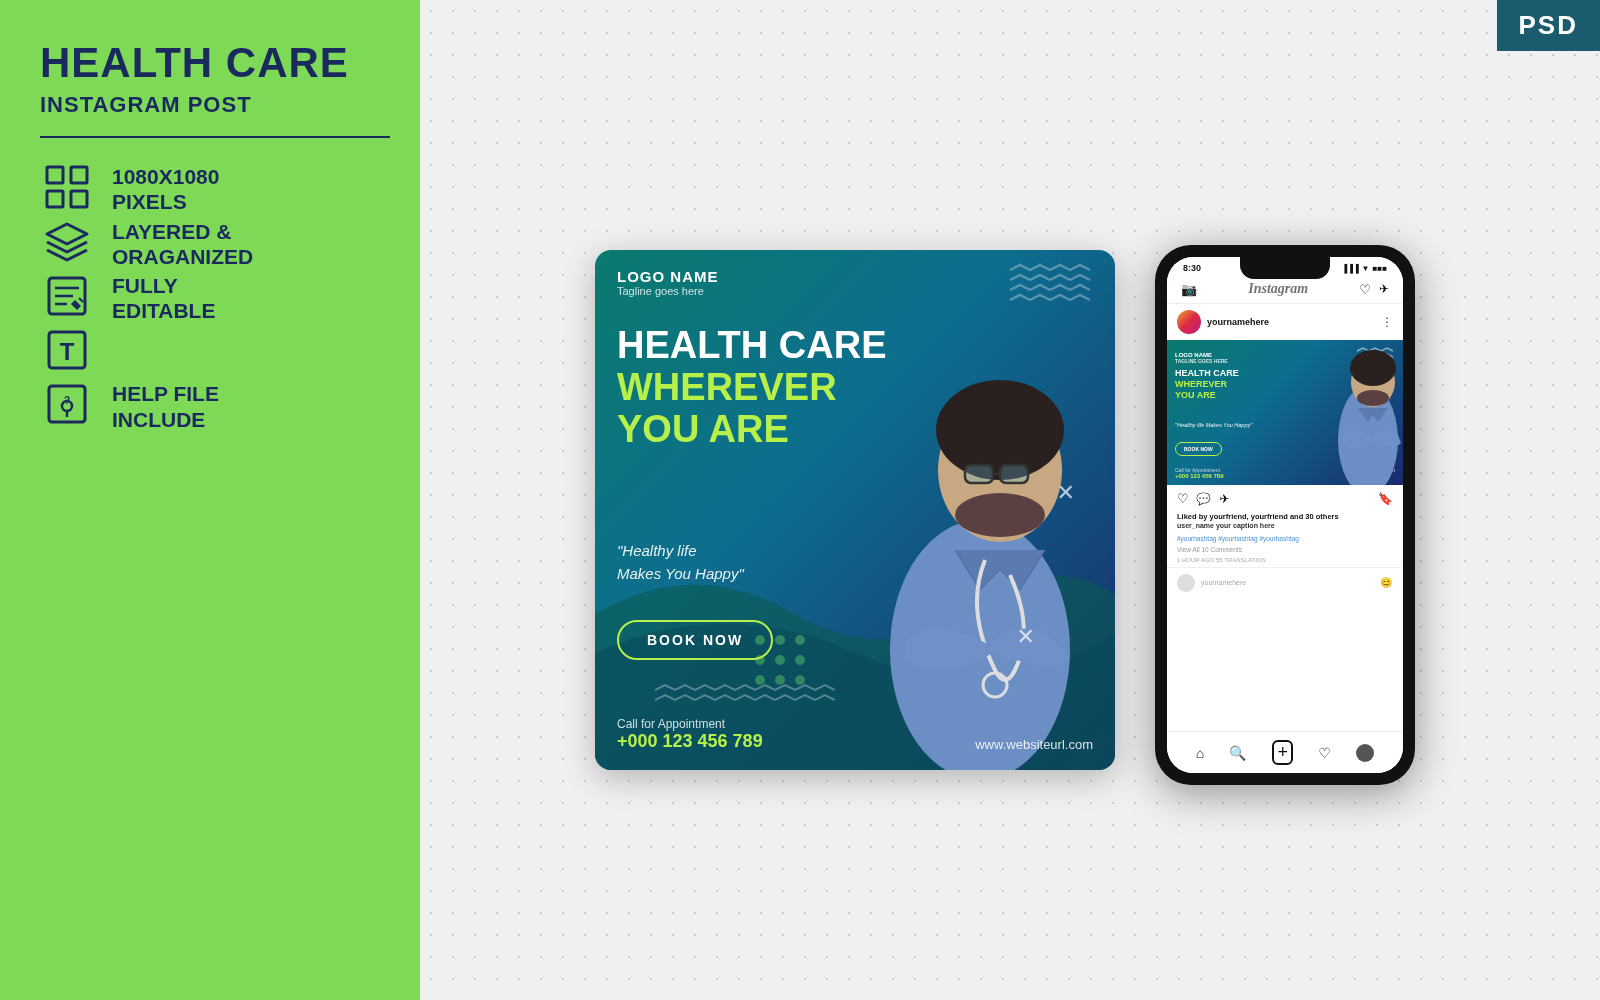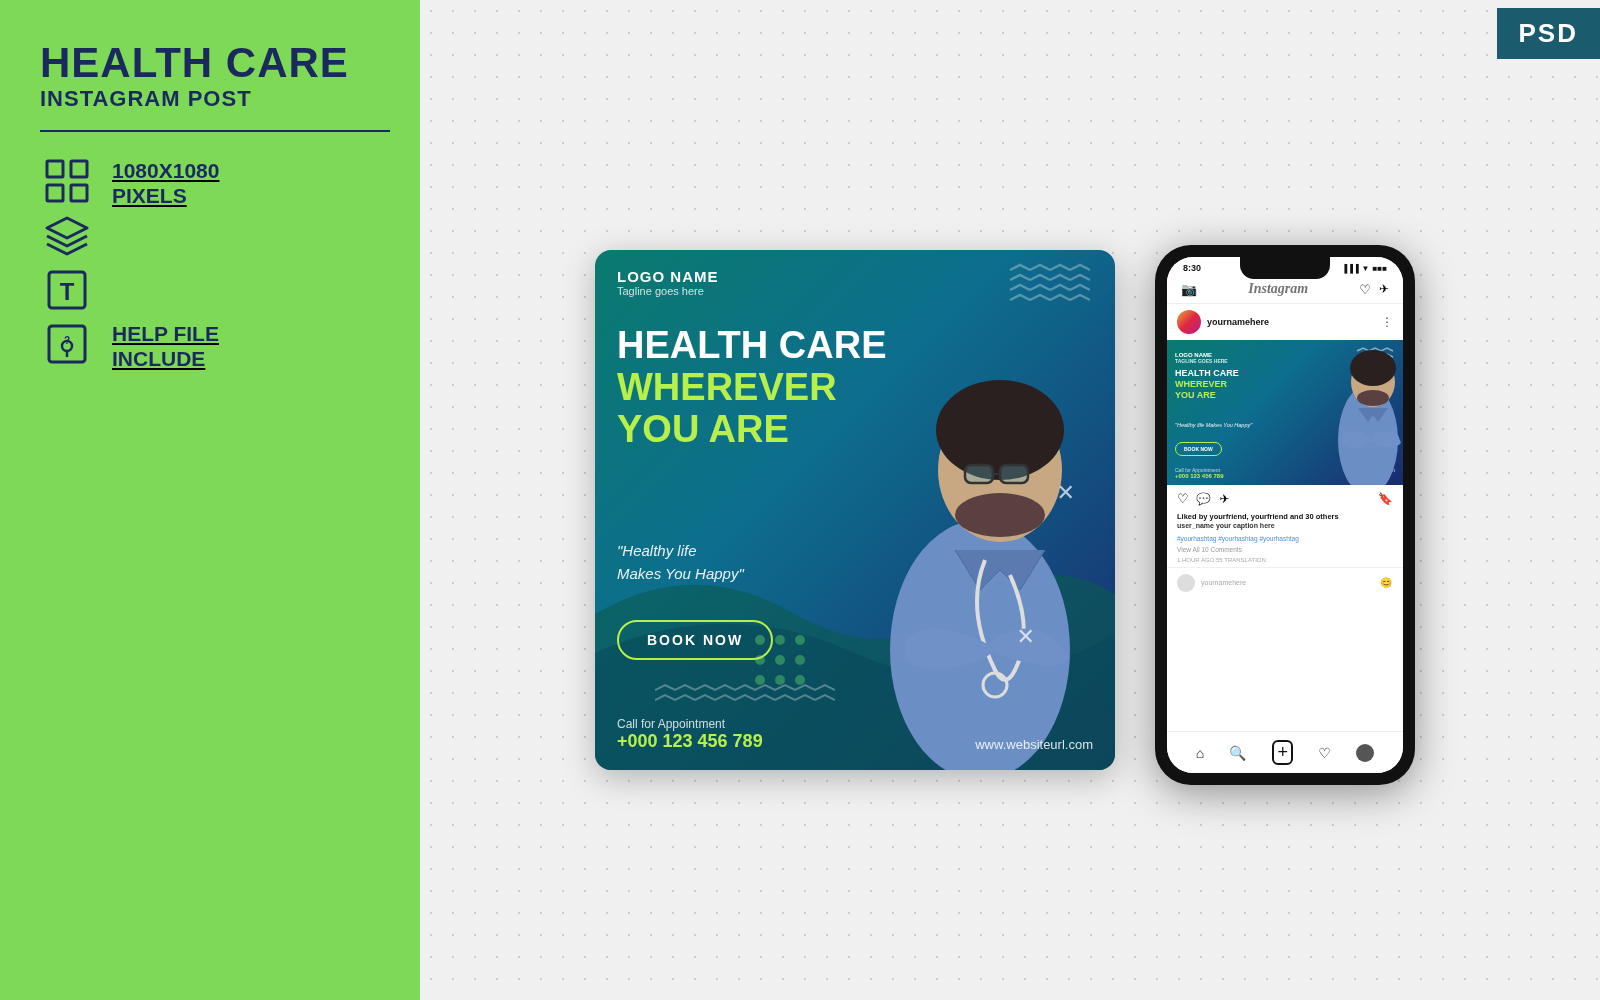--- a/index.html
+++ b/index.html
@@ -28,33 +28,33 @@
       font-weight: 900;
       color: #1a2a5e;
       line-height: 1.1;
       text-transform: uppercase;
       letter-spacing: 1px;
     }
     .sub-title {
       font-size: 22px;
       font-weight: 700;
       color: #1a2a5e;
+      margin-top: 6px;
       text-transform: uppercase;
       letter-spacing: 1px;
     }
     .divider {
       width: 100%;
       height: 2px;
       background: #1a2a5e;
       margin: 18px 0 22px 0;
     }
     .features {
       display: flex;
       flex-direction: column;
-      text-decoration: underline;
     }
     .feature-item {
       display: flex;
       align-items: flex-start;
       gap: 18px;
     }
     .feature-icon {
       width: 54px;
       min-width: 54px;
       height: 54px;
@@ -97,21 +97,21 @@
       display: flex;
       align-items: center;
       justify-content: center;
       gap: 40px;
       padding: 30px 30px 30px 20px;
     }
 
     
     .psd-badge {
       position: absolute;
-      top: 8px;
+      top: 0;
       right: 0;
       background: #1a5c6e;
       color: white;
       font-size: 26px;
       font-weight: 900;
       padding: 10px 22px;
       letter-spacing: 2px;
     }
 
     
@@ -459,22 +459,42 @@
       </div>
 
       <div class="feature-item">
         <div class="feature-icon">
           <svg viewBox="0 0 48 48" fill="none" xmlns="http://www.w3.org/2000/svg">
             <polygon points="24,6 44,16 24,26 4,16" stroke="#1a2a5e" stroke-width="3" fill="none" stroke-linejoin="round"></polygon>
             <polyline points="4,24 24,34 44,24" stroke="#1a2a5e" stroke-width="3" fill="none" stroke-linejoin="round"></polyline>
             <polyline points="4,32 24,42 44,32" stroke="#1a2a5e" stroke-width="3" fill="none" stroke-linejoin="round"></polyline>
           </svg>
         </div>
-      </div>
-
+        <div class="feature-text">
+          <div>LAYERED &amp;</div>
+          <div>ORAGANIZED</div>
+        </div>
+      </div>
+
+      <div class="feature-item">
+        <div class="feature-icon">
+          <svg viewBox="0 0 48 48" fill="none" xmlns="http://www.w3.org/2000/svg">
+            <rect x="6" y="6" width="36" height="36" rx="3" stroke="#1a2a5e" stroke-width="3" fill="none"></rect>
+            <line x1="12" y1="16" x2="36" y2="16" stroke="#1a2a5e" stroke-width="2.5"></line>
+            <line x1="12" y1="24" x2="30" y2="24" stroke="#1a2a5e" stroke-width="2.5"></line>
+            <line x1="12" y1="32" x2="24" y2="32" stroke="#1a2a5e" stroke-width="2.5"></line>
+            <path d="M32 28 L38 34 L34 38 L28 32 Z" fill="#1a2a5e"></path>
+            <line x1="36" y1="26" x2="40" y2="30" stroke="#1a2a5e" stroke-width="2"></line>
+          </svg>
+        </div>
+        <div class="feature-text">
+          <div>FULLY</div>
+          <div>EDITABLE</div>
+        </div>
+      </div>
 
       <div class="feature-item">
         <div class="feature-icon">
           <svg viewBox="0 0 48 48" fill="none" xmlns="http://www.w3.org/2000/svg">
             <rect x="6" y="6" width="36" height="36" rx="3" stroke="#1a2a5e" stroke-width="3" fill="none"></rect>
             <text x="24" y="34" text-anchor="middle" font-size="24" font-weight="900" fill="#1a2a5e" font-family="Arial">T</text>
           </svg>
         </div>
       </div>
 

